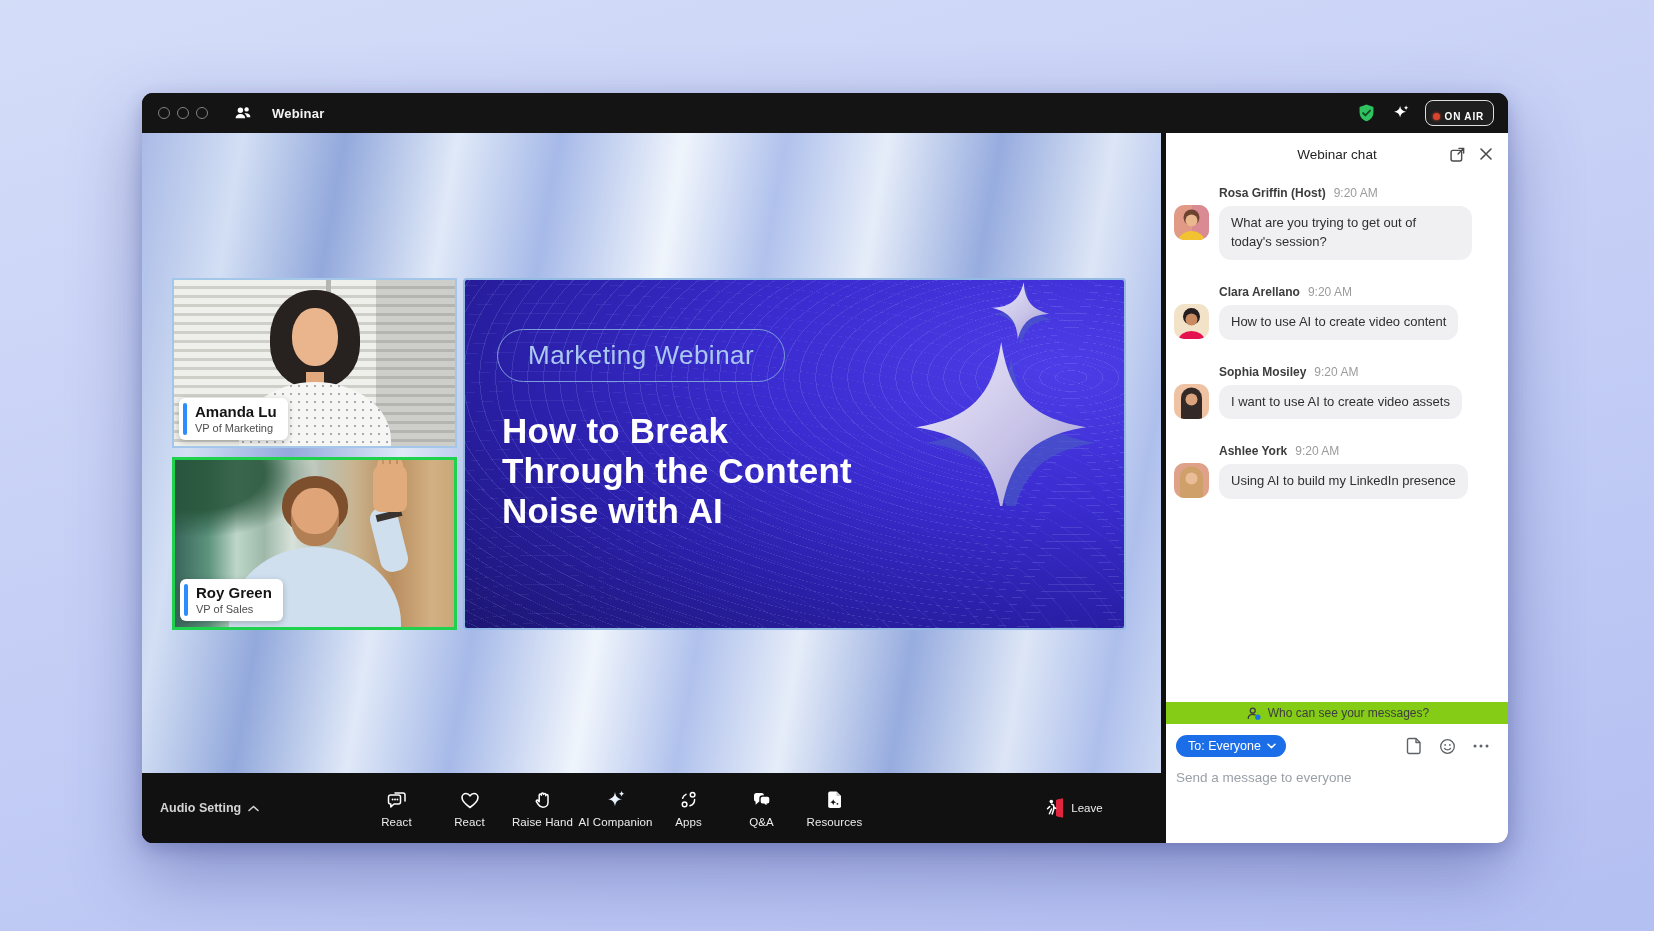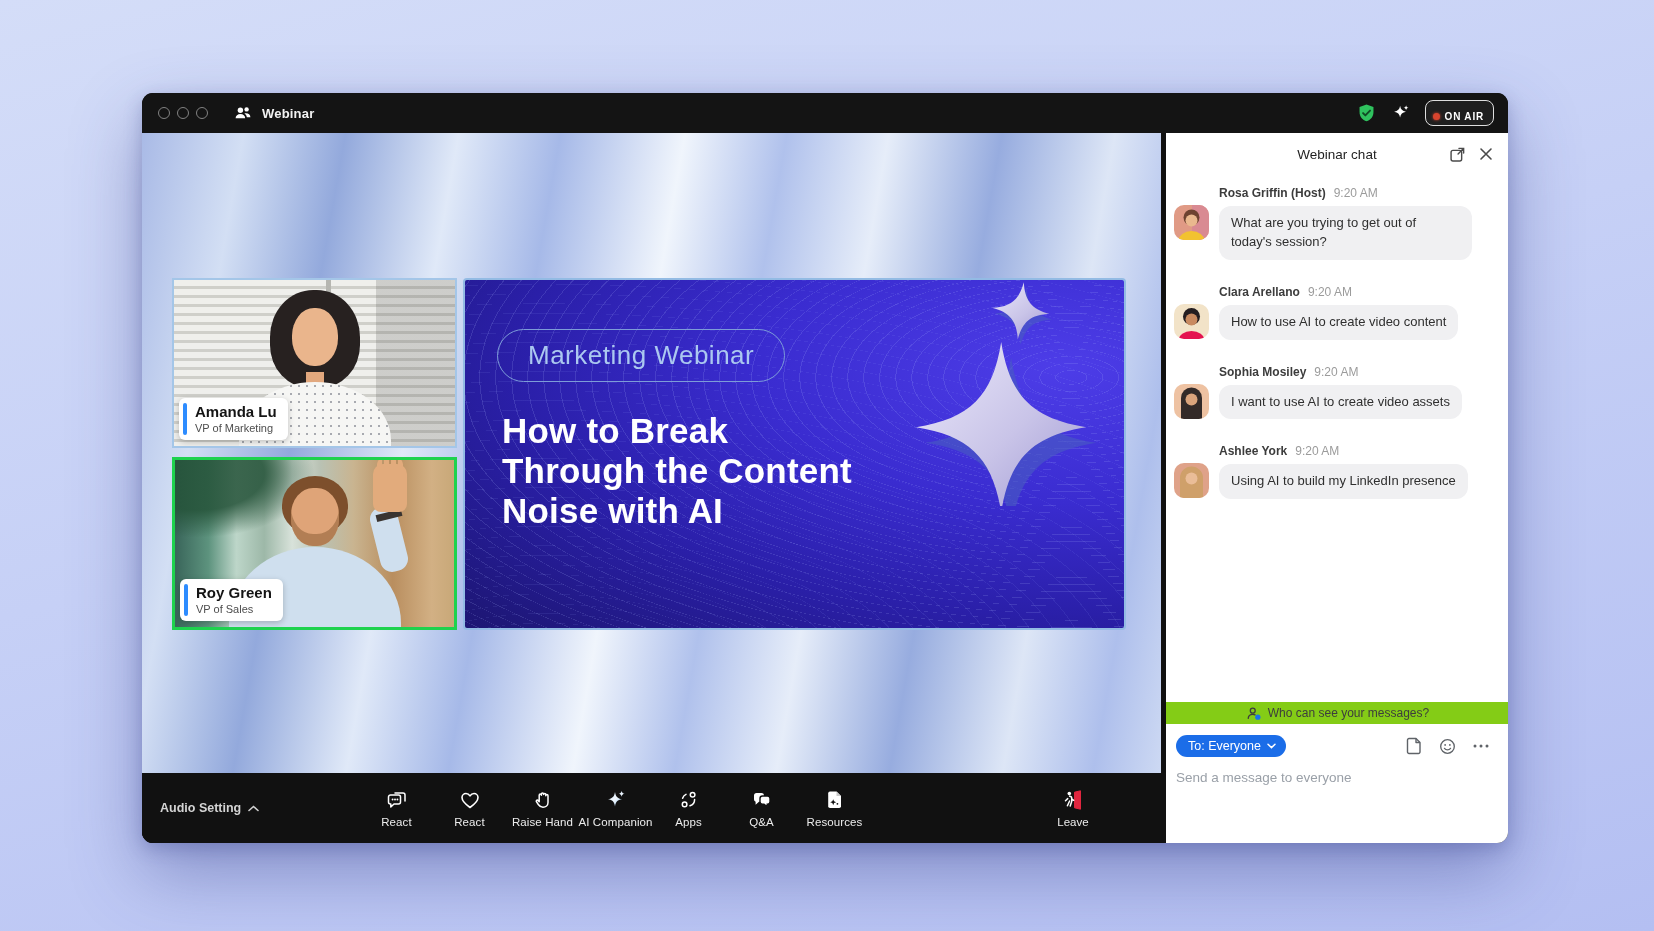--- a/index.html
+++ b/index.html
@@ -10,21 +10,21 @@
 
   .window { position:absolute; left:142px; top:93px; width:1366px; height:750px;
     background:#141414; border-radius:11px;
     box-shadow:0 30px 70px rgba(52,62,138,.42), 0 6px 18px rgba(52,62,138,.28); }
 
   
   .titlebar { position:relative; height:40px; display:flex; align-items:center;
     padding:0 14px 0 16px; border-radius:11px 11px 0 0; background:#141414; }
   .traffic-lights { display:flex; gap:7px; }
   .tl { width:12px; height:12px; border-radius:50%; border:1.5px solid #828282; }
-  .app-id { display:flex; align-items:center; gap:10px; margin-left:26px; }
+  .app-id { display:flex; align-items:center; gap:20px; margin-left:26px; }
   .app-title { color:#f2f2f2; font-size:13px; font-weight:700; letter-spacing:.2px; }
   .titlebar-right { margin-left:auto; display:flex; align-items:center; gap:14px; }
   .onair { display:flex; align-items:center; gap:5px; border:1.5px solid #dedede; border-radius:8px;
     padding:10px 9px 3px 7px; background:rgba(255,255,255,.05); }
   .onair-dot { width:7px; height:7px; border-radius:50%; background:#d8442e; box-shadow:0 0 3px #d8442e; }
   .onair-text { color:#fff; font-size:10px; font-weight:800; letter-spacing:.8px; }
 
   
   .content { position:relative; display:flex; height:710px; }
   .canvas { position:relative; width:1024px; height:710px; background:#101010; border-radius:0 0 0 11px; }
@@ -92,21 +92,21 @@
 
   
   .toolbar { position:absolute; left:0; right:0; bottom:0; height:70px; background:#111111;
       border-radius:0 0 0 11px; }
   .audio-setting { position:absolute; left:18px; top:0; height:100%; display:flex; align-items:center; gap:7px;
       color:#d4d4d4; font-size:12.5px; font-weight:600; cursor:default; }
   .tb-center { position:absolute; left:218px; top:0; height:100%; display:flex; }
   .tb-btn { width:73px; display:flex; flex-direction:column; align-items:center; justify-content:center; gap:4px; }
   .tb-btn .lbl { color:#ececec; font-size:11.5px; letter-spacing:.1px; white-space:nowrap; }
   .leave-btn { position:absolute; left:898px; top:0; width:66px; height:100%;
-      display:flex; flex-direction:column; align-items:center; justify-content:center; gap:4px; }
+      display:flex; flex-direction:row; align-items:center; justify-content:center; gap:4px; }
   .leave-btn .lbl { color:#ececec; font-size:11.5px; }
 
   
   .chat-panel { position:relative; width:342px; height:710px; background:#ffffff; border-radius:0 0 11px 0; }
   .chat-header { position:relative; height:42px; display:flex; align-items:center; justify-content:center; }
   .chat-header .ttl { font-size:13.5px; font-weight:500; color:#1f1f1f;text-align:center; }
   .header-icons { position:absolute; right:15px; top:0; height:100%; display:flex; align-items:center; gap:13px; }
   .chat-messages { position:absolute; left:0; right:0; top:44px; bottom:141px; overflow:hidden; padding:9px 16px 0 8px; }
   .msg { display:flex; gap:10px; margin-bottom:25px; }
   .avatar { flex:none; width:35px; height:35px; border-radius:10px; overflow:hidden; margin-top:19px; }

